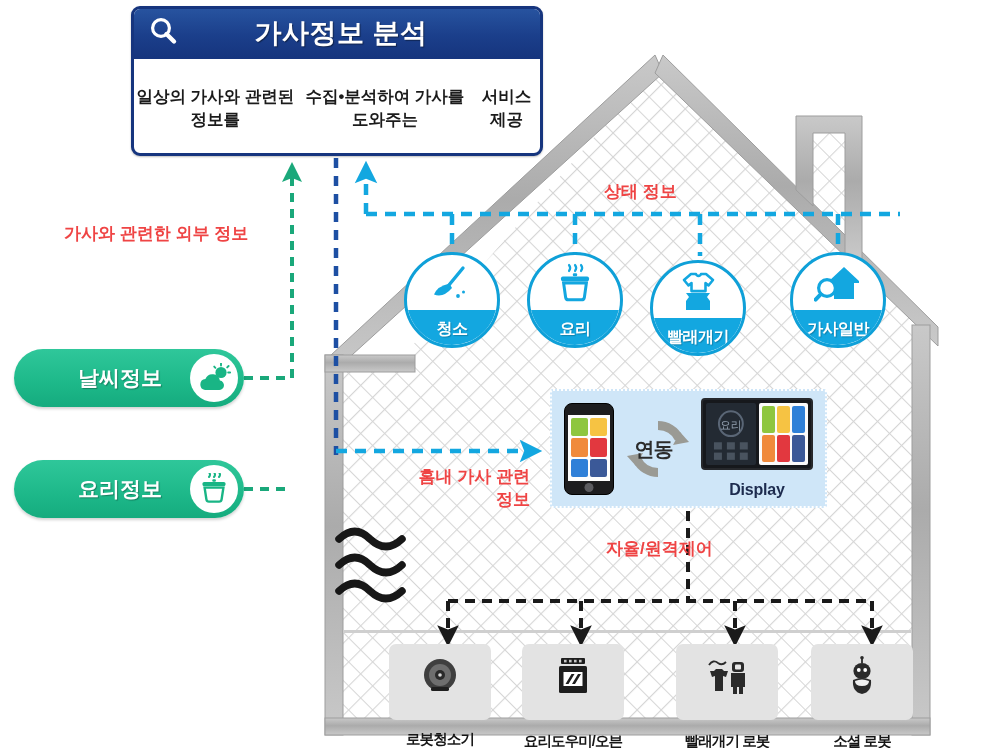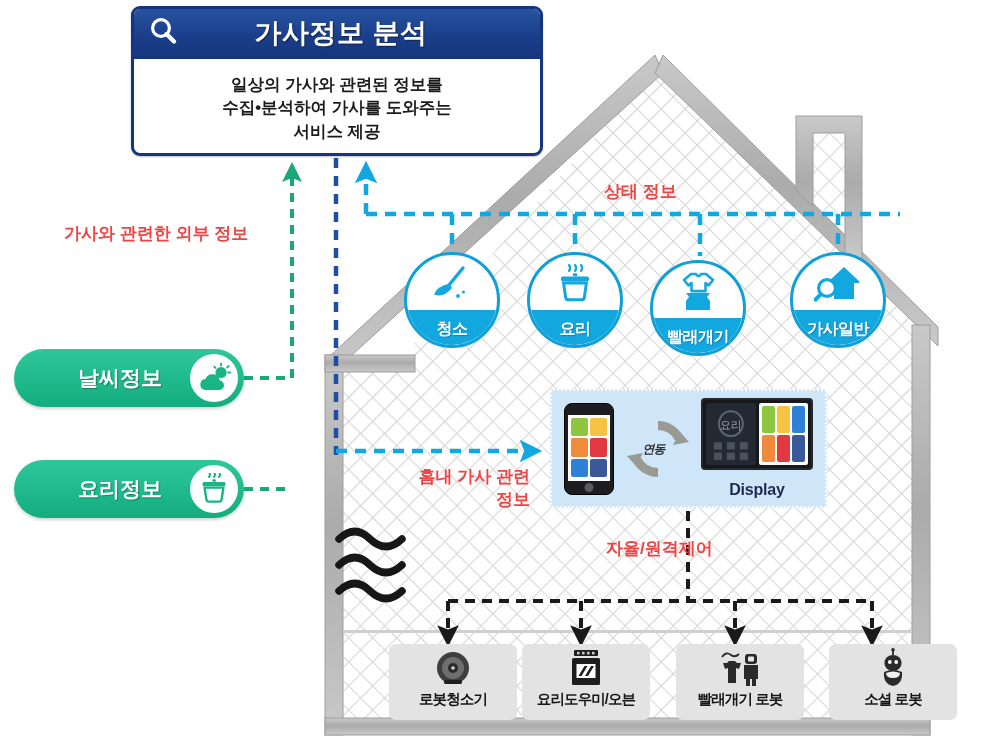--- a/index.html
+++ b/index.html
@@ -26,21 +26,21 @@
     display:flex; align-items:center; padding:16px 12px;
     border-bottom:2px solid #16357e;
   }
   .hdr-title{
     flex:1; text-align:center; color:#ffffff;
     font-size:27px; font-weight:bold; letter-spacing:.5px;
     text-shadow:1px 1px 1px rgba(0,0,0,.45);
     padding-right:26px;
   }
   .hdr-body{
-    height:98px; display:flex; flex-direction:column;
+    height:98px; display:flex; flex-direction:row;
     align-items:center; justify-content:center;
     color:#1b1b1b; font-size:16.5px; line-height:1.42; font-weight:bold;
     text-align:center;
   }
 
   
   .pill{
     position:absolute; width:230px; height:58px;
     background:linear-gradient(#2fc79a 0%,#1db889 60%,#15ab7e 100%);
     border-radius:29px; display:flex; align-items:center;
@@ -95,50 +95,50 @@
     grid-template-rows:repeat(3,1fr); gap:2px; padding:3px;
   }
   .phone-scr i{ display:block; border-radius:2px; }
   .phone-home{
     position:absolute; left:50%; bottom:3px; transform:translateX(-50%);
     width:9px; height:9px; border-radius:50%; background:#5c5c60;
   }
   .sync{ position:relative; width:72px; height:72px; flex:none; }
   .sync-txt{
     position:absolute; left:0; right:8px; top:50%; transform:translateY(-50%);
-    text-align:center; font-size:12px; font-weight:bold; color:#2b2b2b;
+    text-align:center; font-size:20px; font-weight:bold; color:#2b2b2b;
     letter-spacing:-1px;
-    font-style:italic;
   }
   .display-wrap{ width:112px; flex:none; text-align:center; }
   .display-box{
     width:112px; height:72px; background:#16181c; border:2px solid #26282c;
     border-radius:4px; padding:3px; display:flex; gap:3px;
   }
   .disp-l{ flex:1.15; background:#232a33; position:relative; border-radius:2px; overflow:hidden; }
   .disp-r{ flex:1; background:#fbfbfb; display:grid;
     grid-template-columns:repeat(3,1fr); grid-template-rows:repeat(2,1fr);
     gap:2px; padding:3px; border-radius:2px; }
   .disp-r i{ display:block; border-radius:2px; }
   .display-cap{
     margin-top:11px; font-size:16px; font-weight:bold; color:#1d2b4e;
     letter-spacing:-.2px;
   }
 
   
   .dev{
-    position:absolute; width:128px; height:76px; top:644px;
+    position:absolute; width:102px; height:76px; top:644px;
     background:#e3e3e3; border-radius:7px;
     display:flex; flex-direction:column; align-items:center; justify-content:flex-start;
-    padding-top:4px;
+    padding-top:12px;
+    gap:34px;
   }
   #dev-vac{  left:389px; }
   #dev-oven{ left:522px; }
   #dev-fold{ left:676px; }
-  #dev-soc{  left:829px; }
+  #dev-soc{  left:811px; }
   .dev-ico{ height:40px; display:flex; align-items:center; justify-content:center; }
   .dev-cap{
     font-size:14.5px; font-weight:bold; color:#161616;
     letter-spacing:-.9px; white-space:nowrap; margin-top:2px;
   }
 
   
   .lab{ position:absolute; font-weight:bold; color:#ef4444; white-space:pre-line; }
   #lab-ext   { left:64px;  top:222px; font-size:17px; }
   #lab-state { left:604px; top:180px; font-size:17px; }

